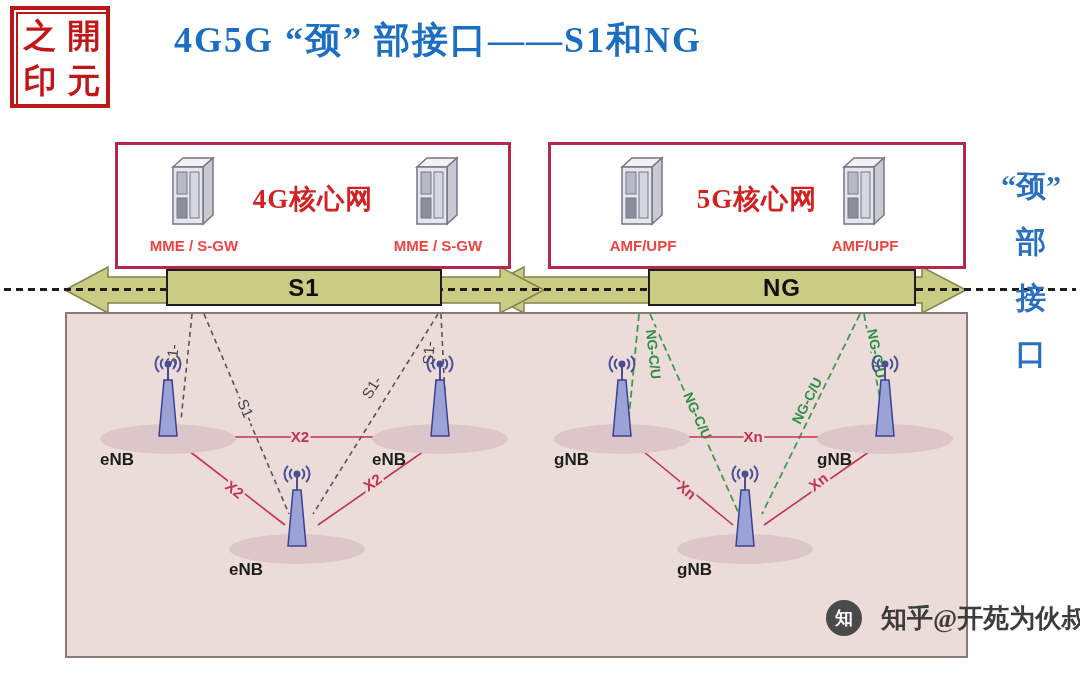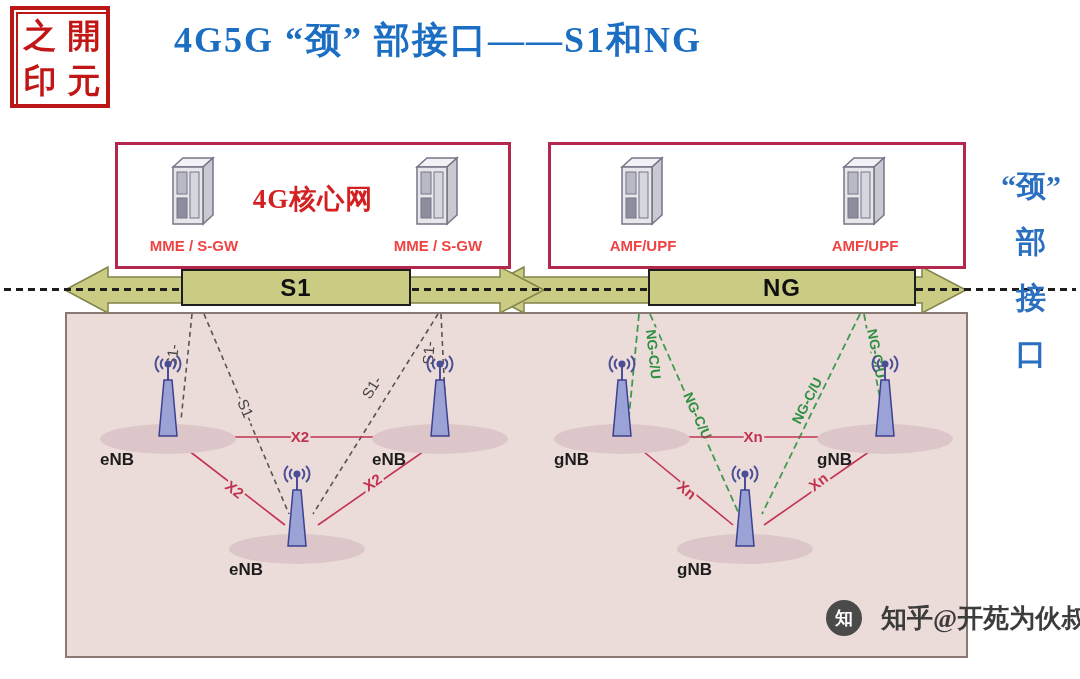--- a/index.html
+++ b/index.html
@@ -26,21 +26,21 @@
   .server{position:absolute;top:8px;width:54px;height:78px;}
   .node-label{position:absolute;top:92px;width:150px;text-align:center;font-size:15px;font-weight:700;color:#ef4444;}
 
   
   .band-svg{position:absolute;left:60px;top:264px;width:916px;height:52px;}
   .dashed-line{position:absolute;left:4px;top:288px;width:1072px;height:3px;
                background:repeating-linear-gradient(to right,#1d1d1d 0 7px,transparent 7px 12px);}
   .band-label{position:absolute;top:269px;height:37px;background:#cbcc84;border:2px solid #1e1e1e;
               display:flex;align-items:center;justify-content:center;font-size:24px;font-weight:700;
               color:#101010;letter-spacing:1px;box-sizing:border-box;}
-  .band-label.s1{left:181px;width:230px;}
+  .band-label.s1{left:166px;width:276px;}
   .band-label.ng{left:648px;width:268px;}
 
   
   .side-note{position:absolute;left:986px;top:168px;width:90px;text-align:center;
              color:#2a6fc0;font-family:"Liberation Serif",serif;font-weight:700;}
   .side-note div{font-size:30px;margin-bottom:20px;line-height:1.2;}
 
   
   .ran-box{position:absolute;left:65px;top:312px;width:903px;height:346px;background:#ecdcd9;
            border:2px solid #8a7874;box-sizing:border-box;}
@@ -121,20 +121,21 @@
   <div class="core-box right">
     <svg class="server" style="left:65px" viewBox="0 0 54 78">
       <polygon points="6,14 16,5 46,5 36,14" fill="#f2f2f6" stroke="#767686" stroke-width="1.5"></polygon>
       <polygon points="36,14 46,5 46,62 36,71" fill="#c9c9d4" stroke="#767686" stroke-width="1.5"></polygon>
       <rect x="6" y="14" width="30" height="57" fill="#e6e6ec" stroke="#767686" stroke-width="1.5"></rect>
       <rect x="10" y="19" width="10" height="22" fill="#b9b9c6" stroke="#767686"></rect>
       <rect x="10" y="45" width="10" height="20" fill="#8d8d9e" stroke="#767686"></rect>
       <rect x="23" y="19" width="9" height="46" fill="#d6d6de" stroke="#767686"></rect>
     </svg>
     <div class="node-label" style="left:17px">AMF/UPF</div>
+    <div class="core-title">5G核心网</div>
     <svg class="server" style="left:287px" viewBox="0 0 54 78">
       <polygon points="6,14 16,5 46,5 36,14" fill="#f2f2f6" stroke="#767686" stroke-width="1.5"></polygon>
       <polygon points="36,14 46,5 46,62 36,71" fill="#c9c9d4" stroke="#767686" stroke-width="1.5"></polygon>
       <rect x="6" y="14" width="30" height="57" fill="#e6e6ec" stroke="#767686" stroke-width="1.5"></rect>
       <rect x="10" y="19" width="10" height="22" fill="#b9b9c6" stroke="#767686"></rect>
       <rect x="10" y="45" width="10" height="20" fill="#8d8d9e" stroke="#767686"></rect>
       <rect x="23" y="19" width="9" height="46" fill="#d6d6de" stroke="#767686"></rect>
     </svg>
     <div class="node-label" style="left:239px">AMF/UPF</div>
   </div>

